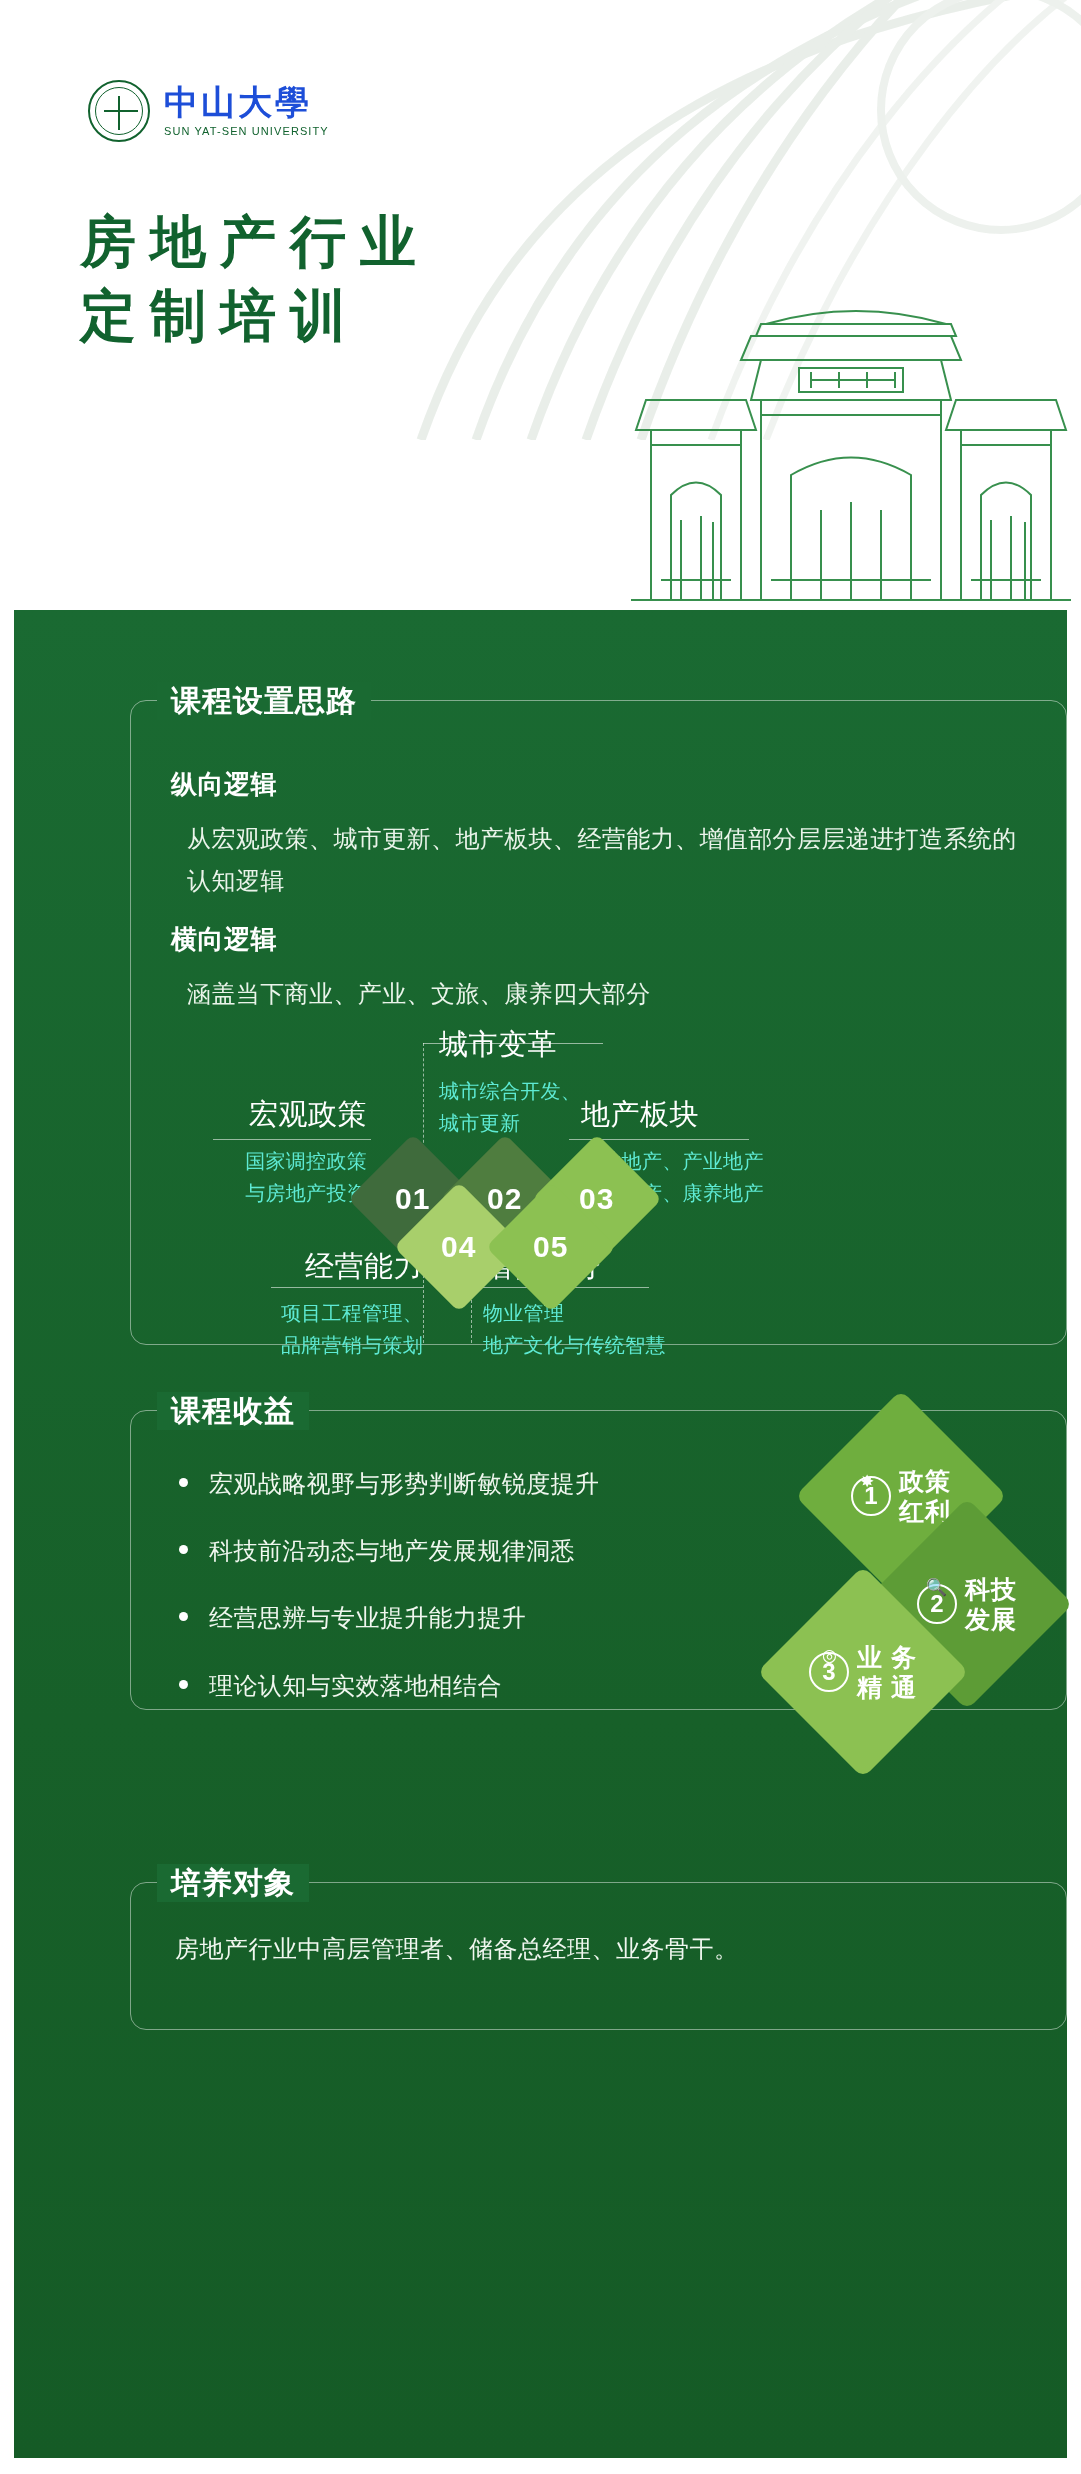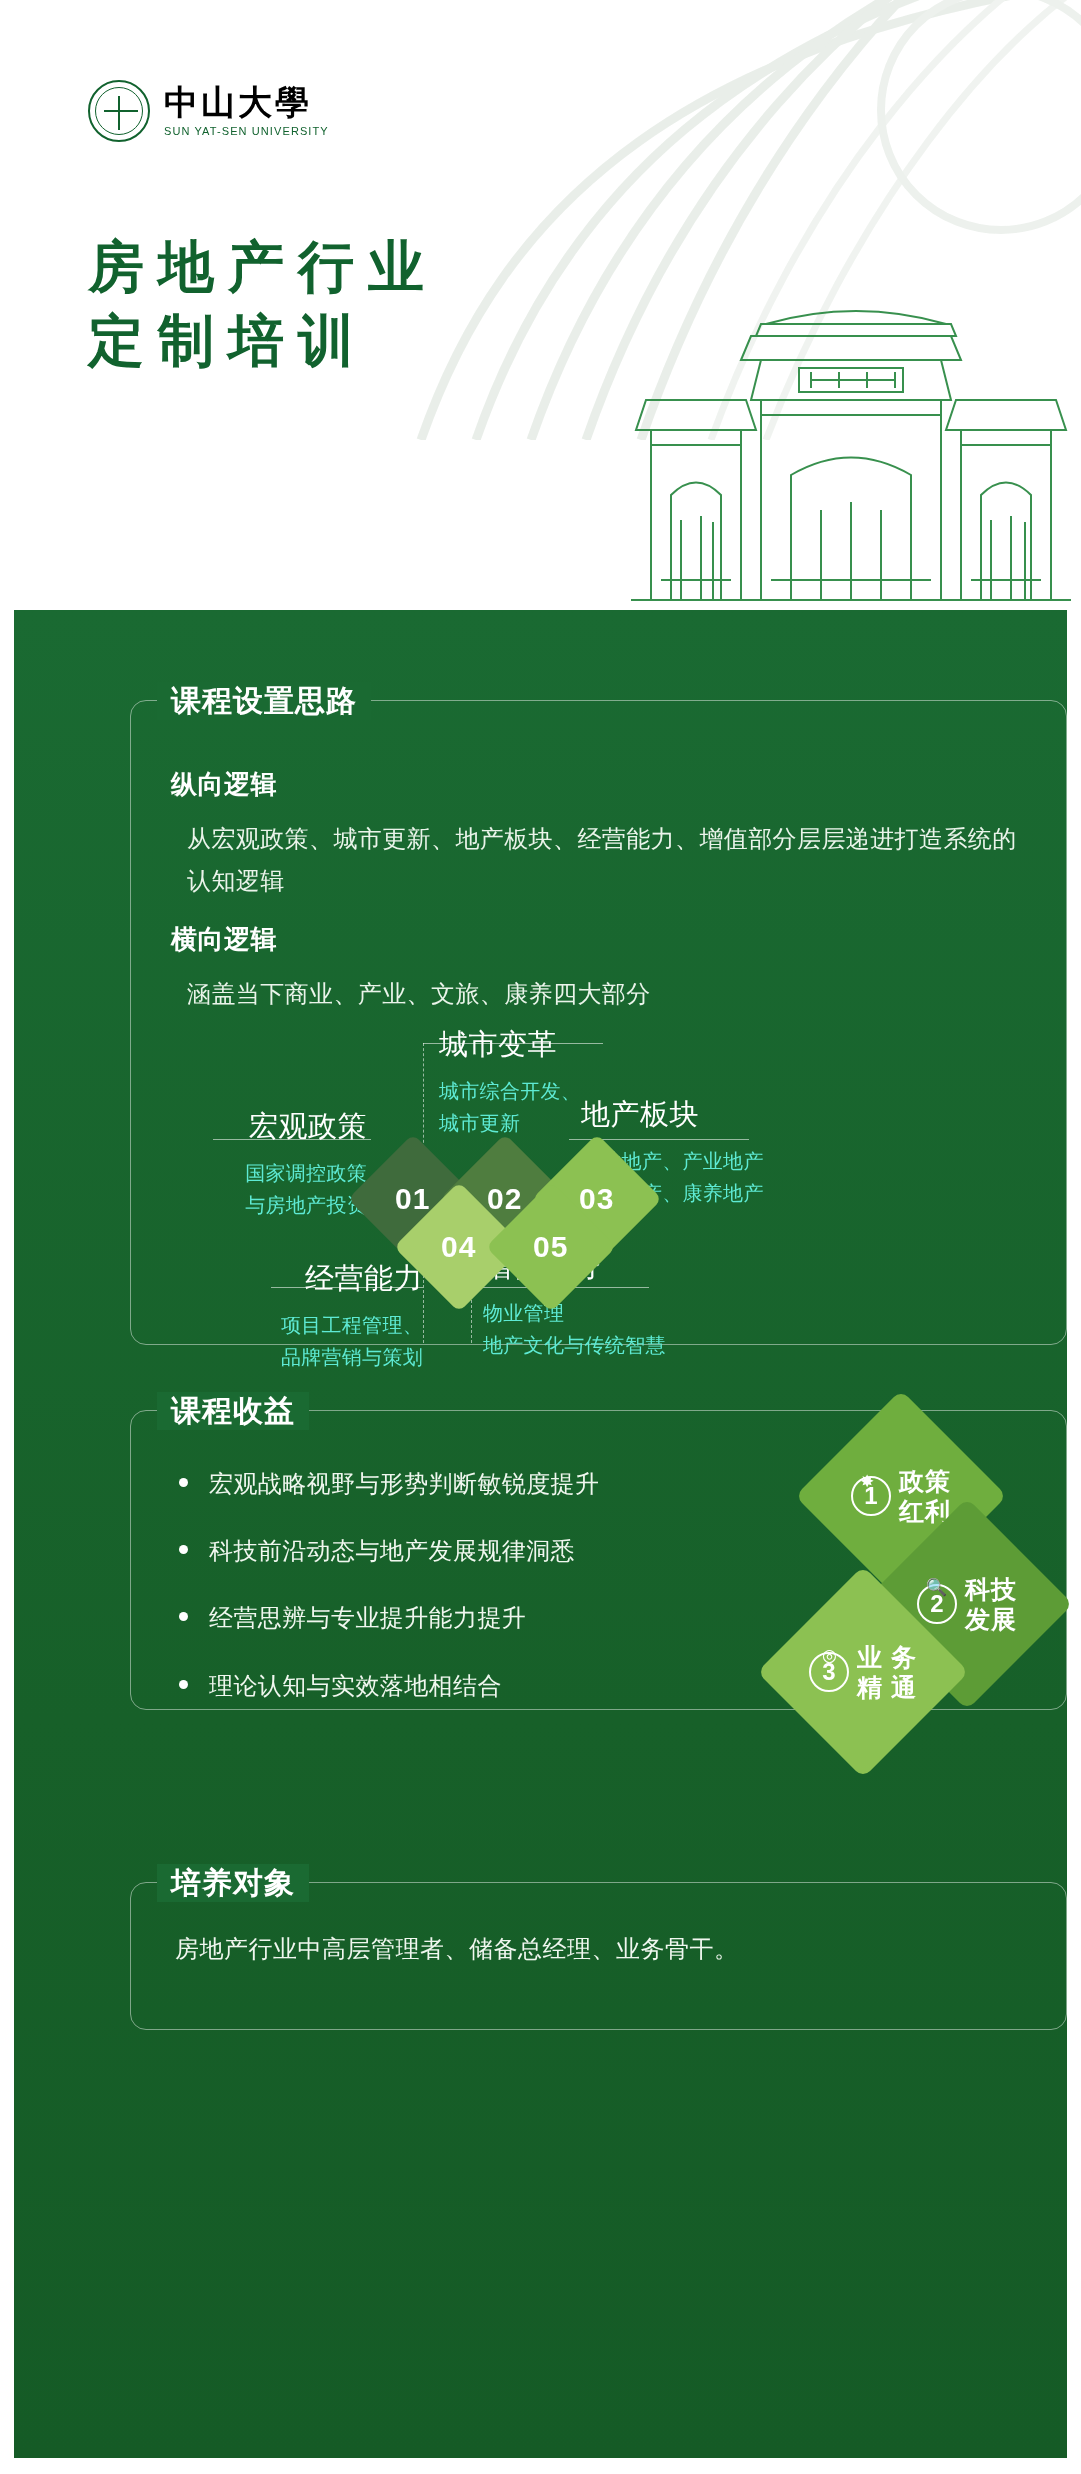--- a/index.html
+++ b/index.html
@@ -44,28 +44,28 @@
   }
   .logo-seal:after{
     content:"";
     position:absolute; left:50%; top:14px;
     width:2px; height:34px; background:#11622e; transform:translateX(-50%);
   }
   .logo-seal .bar{
     position:absolute; left:14px; top:28px; width:34px; height:2px;background:#11622e;
   }
   .logo-text-cn{
-    font-size:34px; font-weight:bold; color:#000000; letter-spacing:3px;
+    font-size:34px; font-weight:bold; color:#1d4ed8; letter-spacing:3px;
     line-height:1.05;
   }
   .logo-text-en{
     font-size:11px; color:#11622e; letter-spacing:1.1px; margin-top:4px;
   }
   .title-block{
-    position:absolute; left:88px; top:205px;margin-top:25px;
+    position:absolute; left:80px; top:205px;
   }
   .title-line{
     font-size:56px; font-weight:bold; color:#11622e;
     letter-spacing:14px; line-height:1.32;
   }
   .gate{
     position:absolute; right:0px; bottom:0px;
     width:460px; height:330px;
     opacity:.95;
   }
@@ -136,21 +136,21 @@
   .d04{ left:242px; top:166px; background:#a8cf6b; }
   .d05{ left:334px; top:166px; background:#8cc152; }
 
   .lbl{ position:absolute; color:#ffffff; }
   .lbl .h{
     font-size:29px; font-weight:normal; letter-spacing:.5px; margin-bottom:10px;
   }
   .lbl .t{
     font-size:20px; color:#5eead4; line-height:1.6; letter-spacing:.3px;
   }
-  .lbl.right-al{ text-align:right;margin-top:12px; }
+  .lbl.right-al{ text-align:right; }
 
   .vline{
     position:absolute; width:1px;
     border-left:1px dashed rgba(255,255,255,.55);
   }
   .hline{
     position:absolute; height:1px;
     border-top:1px solid rgba(255,255,255,.55);
   }
 

